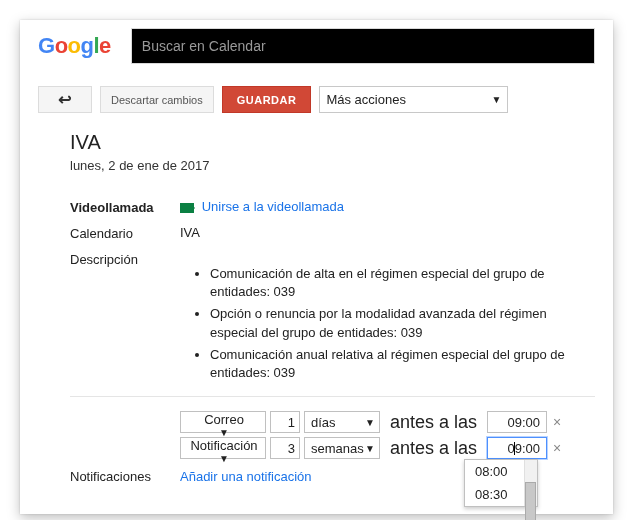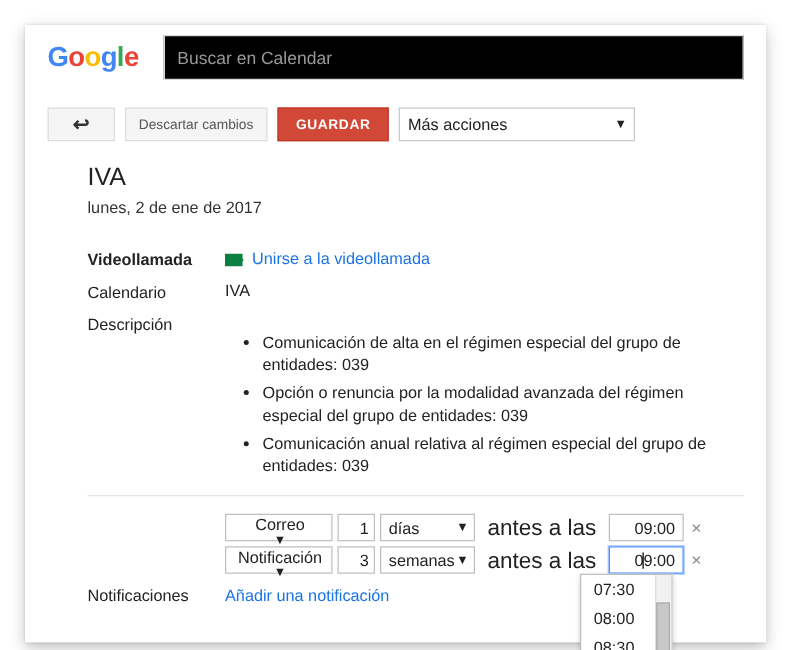--- a/index.html
+++ b/index.html
@@ -227,21 +227,20 @@
           <div class="time-in focus">
             <span class="caret"></span>
             <span>09:00</span>
           </div>
           <span class="x">×</span>
 
           <div class="dropdown" style="left:284px; top:22px;">
             <div class="dd-track">
               <div class="dd-scroll"></div>
             </div>
-            <div class="dd-item">07:30</div>
             <div class="dd-item">08:00</div>
             <div class="dd-item">08:30</div>
 
           </div>
         </div>
 
         <span class="add-link">Añadir una notificación</span>
 
       </div>
     </div>

